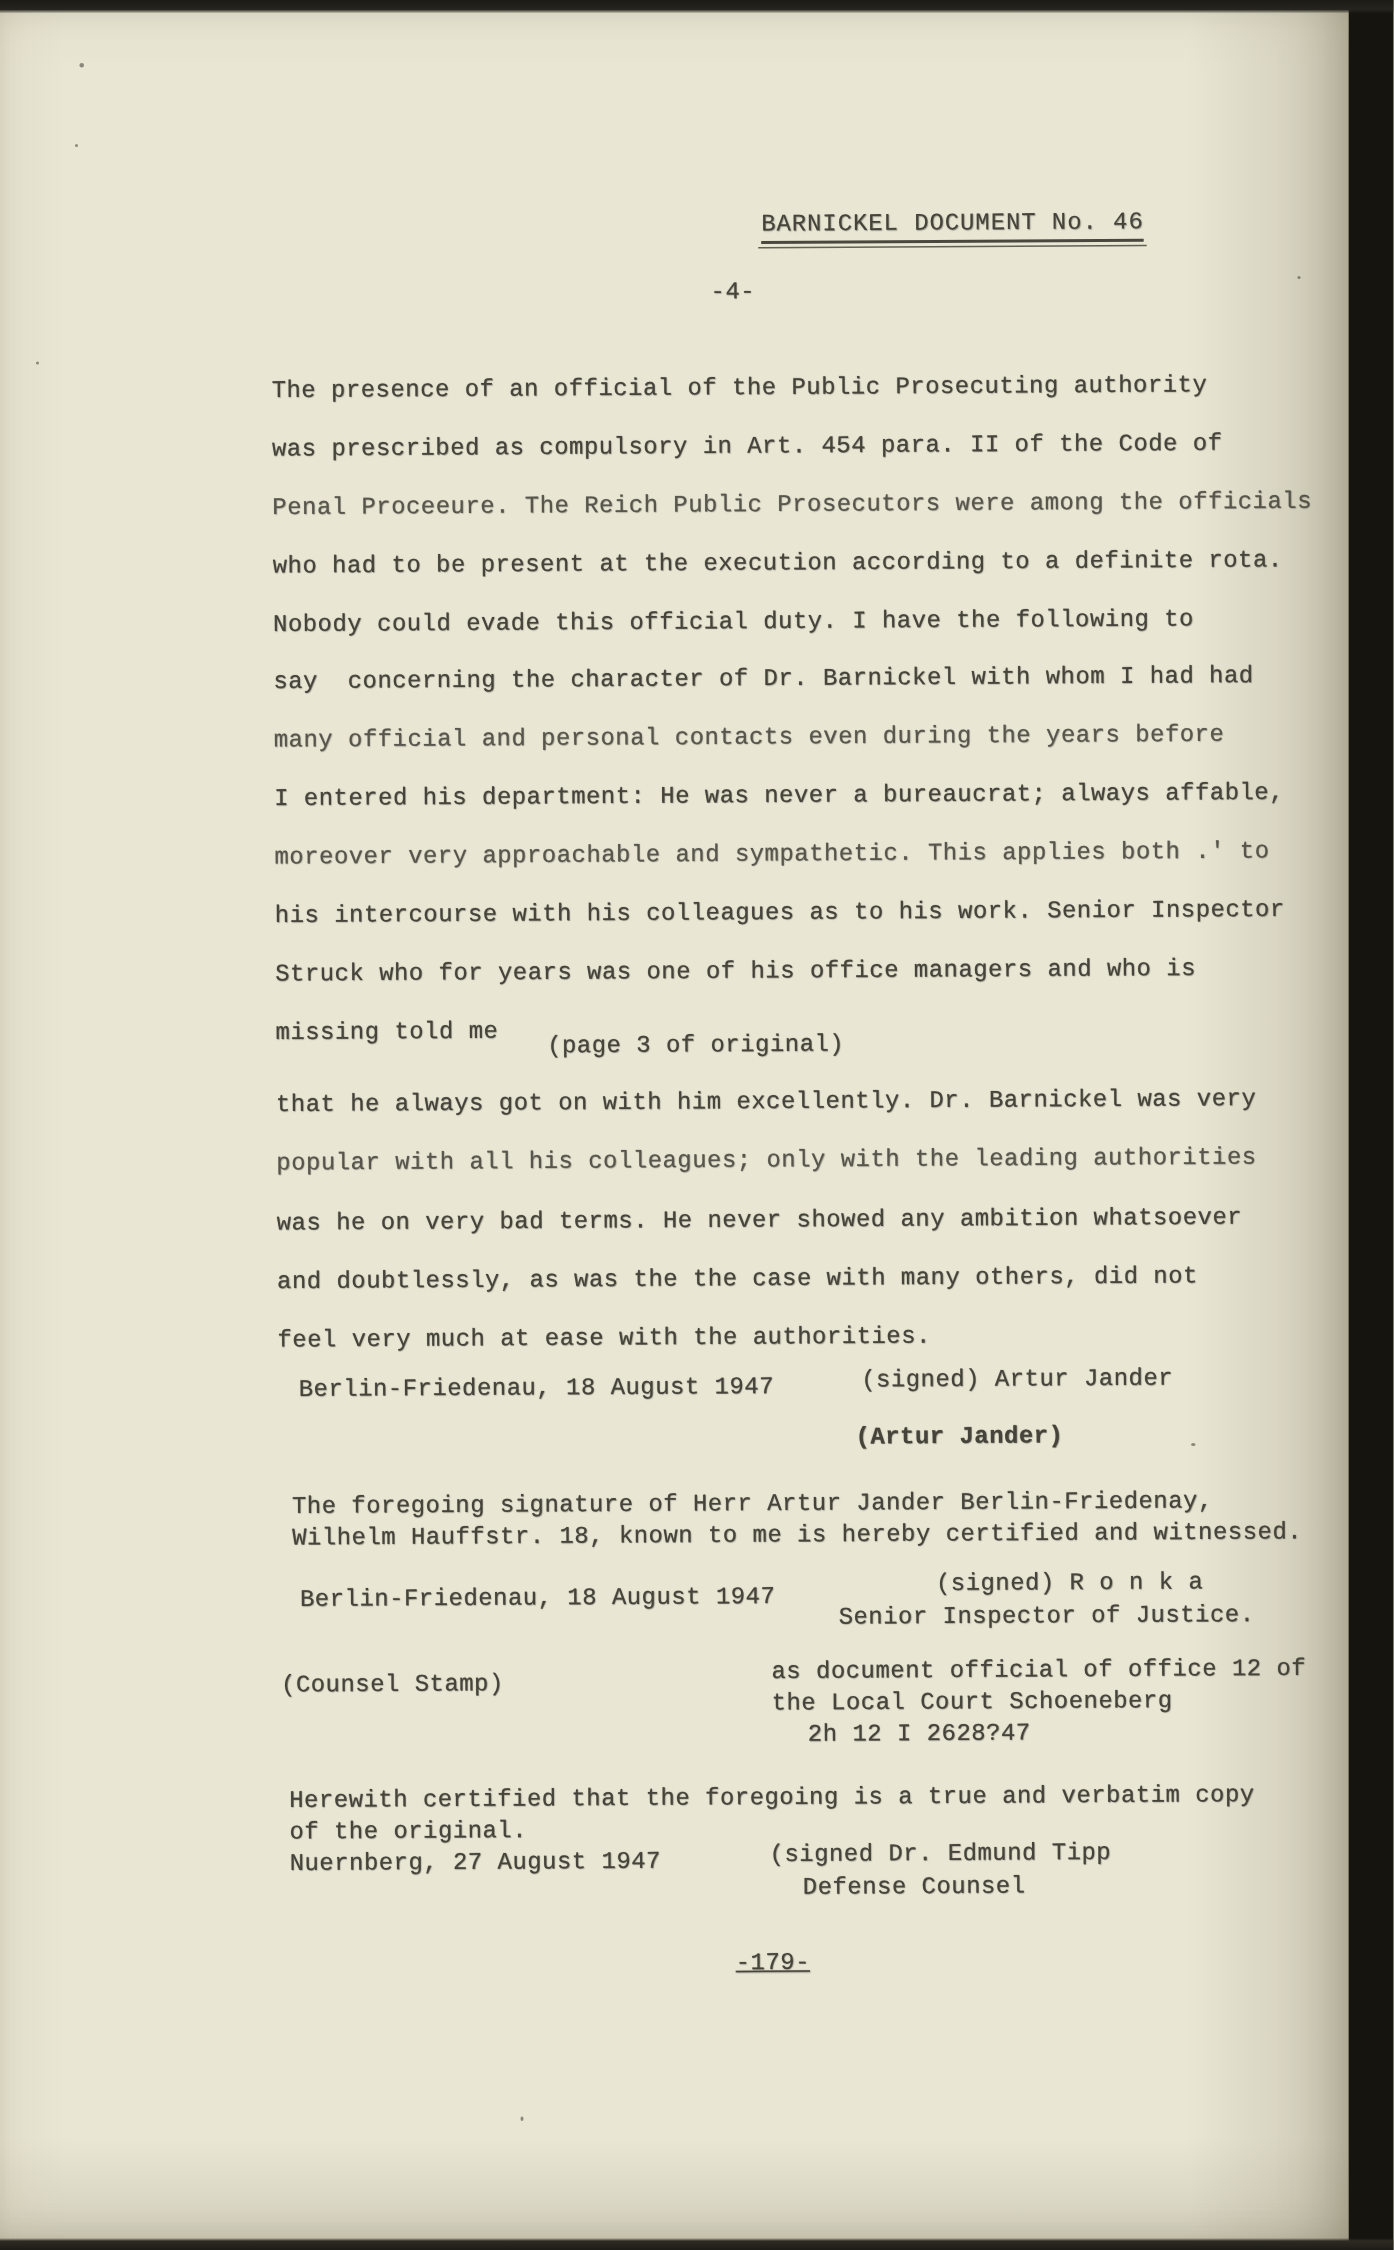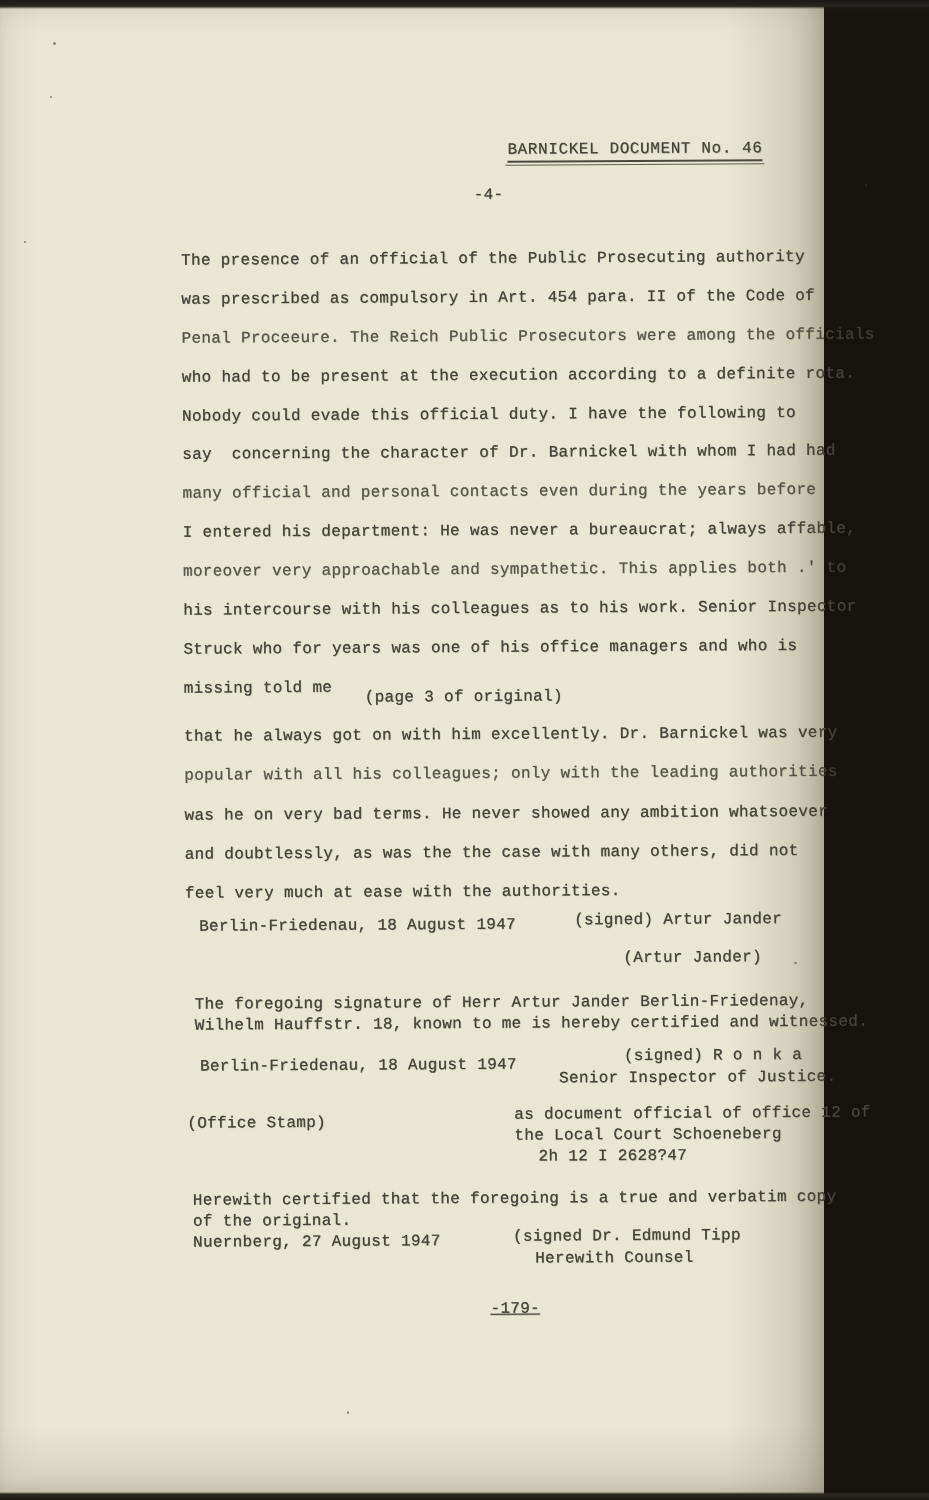--- a/index.html
+++ b/index.html
@@ -5,21 +5,21 @@
   html, body { margin: 0; padding: 0; }
   body {
     width: 929px; height: 1500px;
     background: #15140f;
     font-family: "Liberation Mono", "DejaVu Sans Mono", monospace;
     overflow: hidden;
     position: relative;
   }
   .page {
     position: absolute; left: 0; top: 0;
-    width: 824px; height: 1500px;
+    width: 899px; height: 1500px;
     background:
       linear-gradient(90deg, rgba(205,200,175,0.28) 0%, rgba(0,0,0,0) 5%, rgba(0,0,0,0) 88%, rgba(150,145,120,0.35) 100%),
       linear-gradient(180deg, rgba(205,200,178,0.22) 0%, rgba(0,0,0,0) 3%, rgba(0,0,0,0) 95%, rgba(150,145,122,0.30) 100%),
       #e9e6d4;
     box-shadow:
       inset -22px 0 34px -12px rgba(112,106,84,0.35),
       inset 0 -16px 26px -12px rgba(112,106,84,0.30),
       inset 0 14px 20px -14px rgba(112,106,84,0.22);
   }
   .scan-bar { position: absolute; left: 0; width: 929px; }
@@ -102,42 +102,42 @@
     <div class="para p2" style="left:184px; top:726px;">
       <div class="tline">that he always got on with him excellently. Dr. Barnickel was very</div>
       <div class="tline faded">popular with all his colleagues; only with the leading authorities</div>
       <div class="tline">was he on very bad terms. He never showed any ambition whatsoever</div>
       <div class="tline">and doubtlessly, as was the the case with many others, did not</div>
       <div class="tline">feel very much at ease with the authorities.</div>
     </div>
 
     <div class="tline abs" style="left:198px; top:916px;">Berlin-Friedenau, 18 August 1947</div>
     <div class="tline abs" style="left:573px; top:912px;">(signed) Artur Jander</div>
-    <div class="tline abs" style="left:622px; top:950px;">(Artur Jander)</div>
+    <div class="tline abs" style="left:569px; top:950px;font-weight:bold;">(Artur Jander)</div>
 
     <div class="para tight" style="left:193px; top:994px;">
       <div class="tline">The foregoing signature of Herr Artur Jander Berlin-Friedenay,</div>
       <div class="tline">Wilhelm Hauffstr. 18, known to me is hereby certified and witnessed.</div>
     </div>
 
     <div class="tline abs" style="left:198px; top:1056px;">Berlin-Friedenau, 18 August 1947</div>
     <div class="tline abs" style="left:622px; top:1048px;">(signed) R o n k a</div>
     <div class="tline abs" style="left:557px; top:1070px;">Senior Inspector of Justice.</div>
 
-    <div class="tline abs" style="left:185px; top:1113px;">(Office Stamp)</div>
+    <div class="tline abs" style="left:185px; top:1113px;">(Counsel Stamp)</div>
     <div class="para tight" style="left:512px; top:1106px;">
       <div class="tline">as document official of office 12 of</div>
       <div class="tline">the Local Court Schoeneberg</div>
       <div class="tline" style="margin-left:24px;">2h 12 I 2628?47</div>
     </div>
 
     <div class="para tight" style="left:190px; top:1190px;">
       <div class="tline">Herewith certified that the foregoing is a true and verbatim copy</div>
       <div class="tline">of the original.</div>
       <div class="tline">Nuernberg, 27 August 1947</div>
     </div>
     <div class="tline abs" style="left:510px; top:1228px;">(signed Dr. Edmund Tipp</div>
-    <div class="tline abs" style="left:532px; top:1250px;">Herewith Counsel</div>
+    <div class="tline abs" style="left:532px; top:1250px;">Defense Counsel</div>
 
     <div class="tline abs" style="left:487px; top:1300px;text-decoration:underline;">-179-</div>
 
   </div>
 </div>
 
 </body></html>

